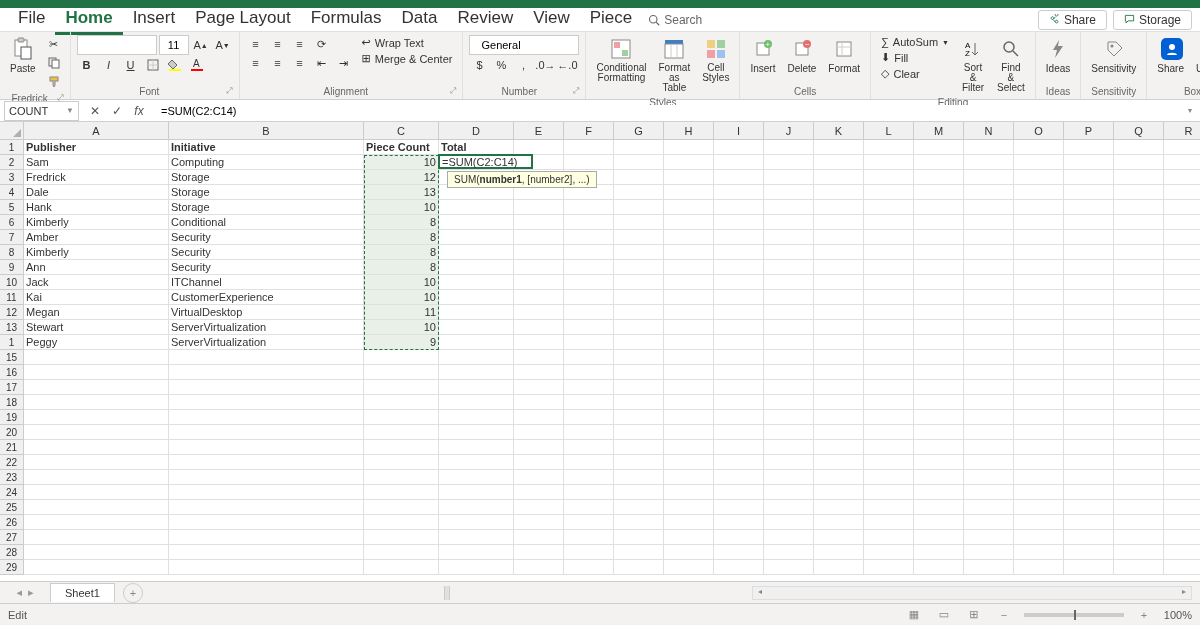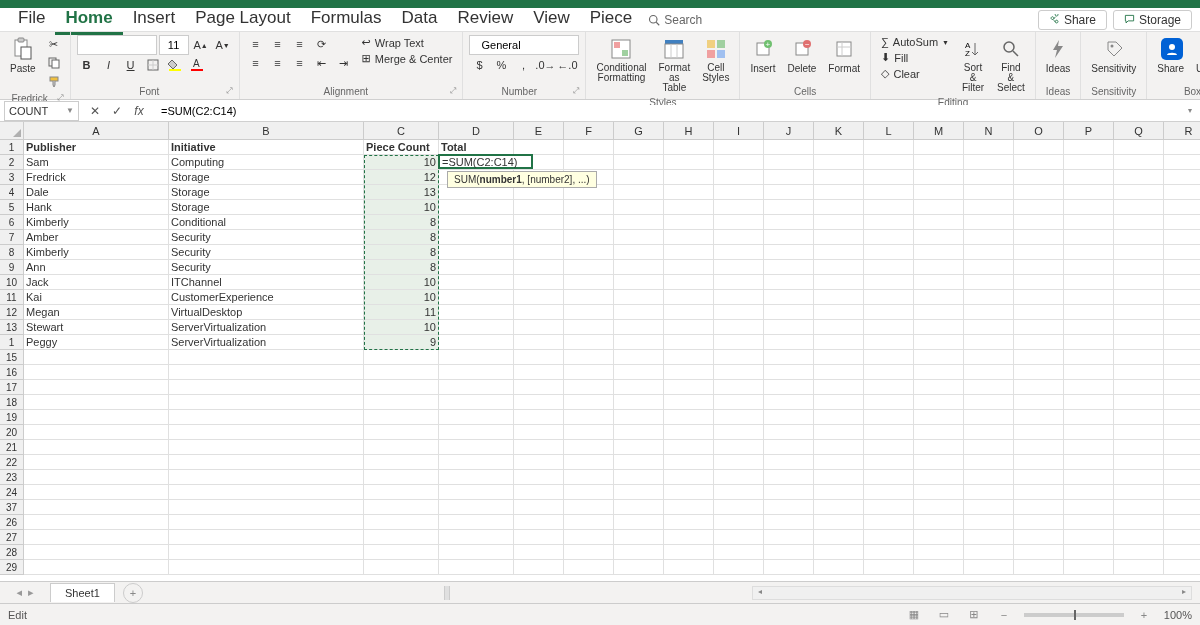--- a/index.html
+++ b/index.html
@@ -482,21 +482,21 @@
       <div class="row-header">15</div>
       <div class="row-header">16</div>
       <div class="row-header">17</div>
       <div class="row-header">18</div>
       <div class="row-header">19</div>
       <div class="row-header">20</div>
       <div class="row-header">21</div>
       <div class="row-header">22</div>
       <div class="row-header">23</div>
       <div class="row-header">24</div>
-      <div class="row-header">37</div>
+      <div class="row-header">25</div>
       <div class="row-header">26</div>
       <div class="row-header">27</div>
       <div class="row-header">28</div>
       <div class="row-header">29</div>
     </div>
   <div class="cells" id="cells">
       <div class="cell-row">
         <div class="cell hdr" style="width: 145px;">Publisher</div>
         <div class="cell hdr" style="width: 195px;">Initiative</div>
         <div class="cell hdr" style="width: 75px;">Piece Count</div>

